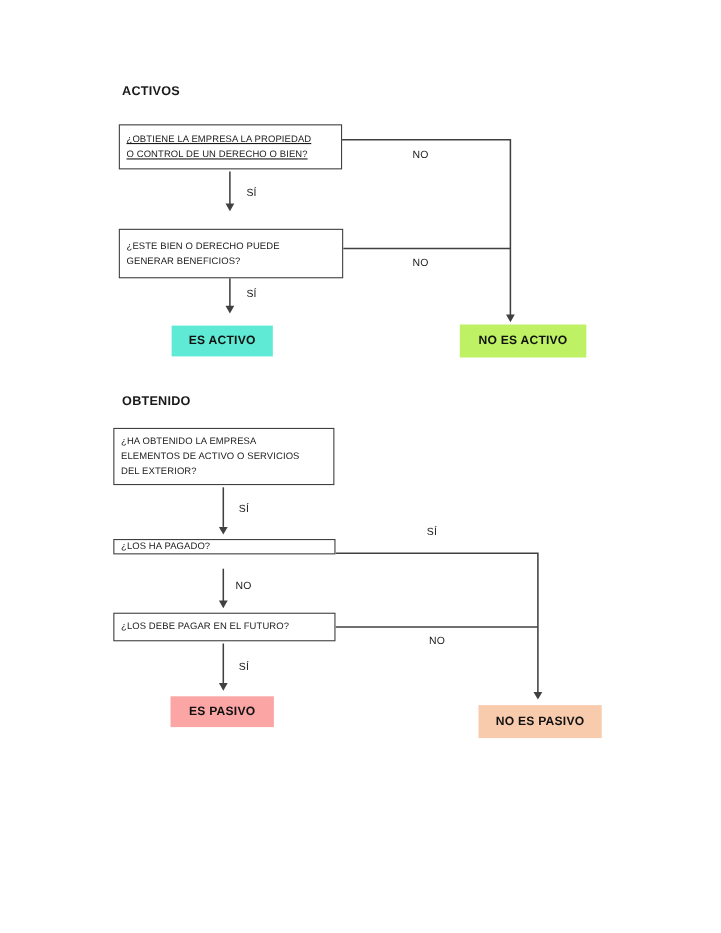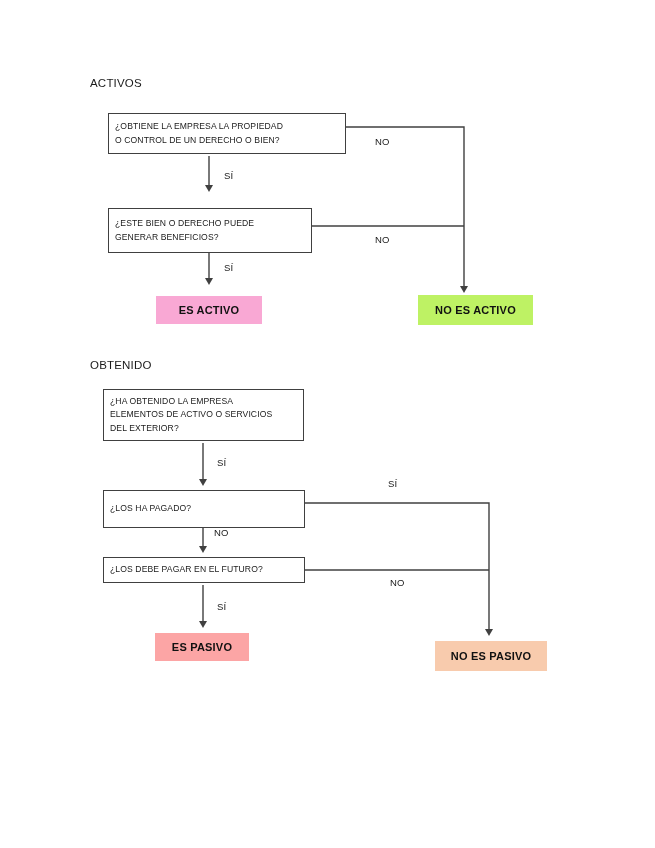--- a/index.html
+++ b/index.html
@@ -12,23 +12,24 @@
     width: 655px;
     height: 848px;
     background: #ffffff;
     overflow: hidden;
     font-family: "Liberation Sans", sans-serif;
     color: #1a1a1a;
   }
   .section-title {
     position: absolute;
     font-size: 11.5px;
-    font-weight: normal;
+    font-weight: bold;
     letter-spacing: 0.2px;
     color: #1a1a1a;
+    margin-left: 21px;
   }
   .qbox {
     position: absolute;
     box-sizing: border-box;
     border: 1.4px solid #404040;
     background: #ffffff;
     display: flex;
     align-items: center;
     padding: 2px 6px;
     font-size: 8.6px;
@@ -92,45 +93,45 @@
       <polygon points="205,278 213,278 209,285"></polygon>
       <polygon points="199,479 207,479 203,486"></polygon>
       <polygon points="485,629 493,629 489,636"></polygon>
       <polygon points="199,546 207,546 203,553"></polygon>
       <polygon points="199,621 207,621 203,628"></polygon>
     </g>
   </svg>
 
   <div class="section-title" style="left:90px; top:77px;">ACTIVOS</div>
 
-  <div class="qbox" style="left:108px; top:113px; width:238px; height:41px;">¿OBTIENE LA EMPRESA LA PROPIEDAD
+  <div class="qbox" style="left:108px; top:113px; width:203px; height:41px;text-decoration:underline;">¿OBTIENE LA EMPRESA LA PROPIEDAD
 O CONTROL DE UN DERECHO O BIEN?</div>
 
   <div class="branch-label" style="left:375px; top:136px;">NO</div>
   <div class="branch-label" style="left:224px; top:170px;">SÍ</div>
 
   <div class="qbox" style="left:108px; top:208px; width:204px; height:45px;">¿ESTE BIEN O DERECHO PUEDE
 GENERAR BENEFICIOS?</div>
 
   <div class="branch-label" style="left:375px; top:234px;">NO</div>
   <div class="branch-label" style="left:224px; top:262px;">SÍ</div>
 
-  <div class="result-box" style="left: 156px; top: 296px; width: 106px; height: 28px; background-color: #f9a8d4;">ES ACTIVO</div>
+  <div class="result-box" style="left: 156px; top: 296px; width: 92px; height: 28px; background-color: #5eead4;">ES ACTIVO</div>
 
   <div class="result-box" style="left: 418px; top: 295px; width: 115px; height: 30px; background-color: #bef264;">NO ES ACTIVO</div>
 
   <div class="section-title" style="left:90px; top:359px;">OBTENIDO</div>
 
   <div class="qbox" style="left:103px; top:389px; width:201px; height:52px;">¿HA OBTENIDO LA EMPRESA
 ELEMENTOS DE ACTIVO O SERVICIOS
 DEL EXTERIOR?</div>
 
   <div class="branch-label" style="left:217px; top:457px;">SÍ</div>
 
-  <div class="qbox" style="left:103px; top:490px; width:202px; height:38px;">¿LOS HA PAGADO?</div>
+  <div class="qbox" style="left:103px; top:490px; width:202px; height:14px;">¿LOS HA PAGADO?</div>
 
   <div class="branch-label" style="left:388px; top:478px;">SÍ</div>
   <div class="branch-label" style="left:214px; top:527px;">NO</div>
 
   <div class="qbox" style="left:103px; top:557px; width:202px; height:26px;">¿LOS DEBE PAGAR EN EL FUTURO?</div>
 
   <div class="branch-label" style="left:390px; top:577px;">NO</div>
   <div class="branch-label" style="left:217px; top:601px;">SÍ</div>
 
   <div class="result-box" style="left: 155px; top: 633px; width: 94px; height: 28px; background-color: #fca5a5;">ES PASIVO</div>

